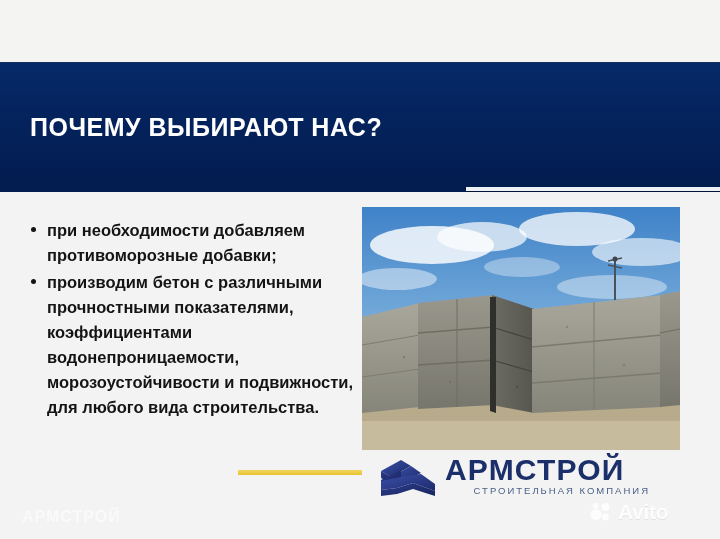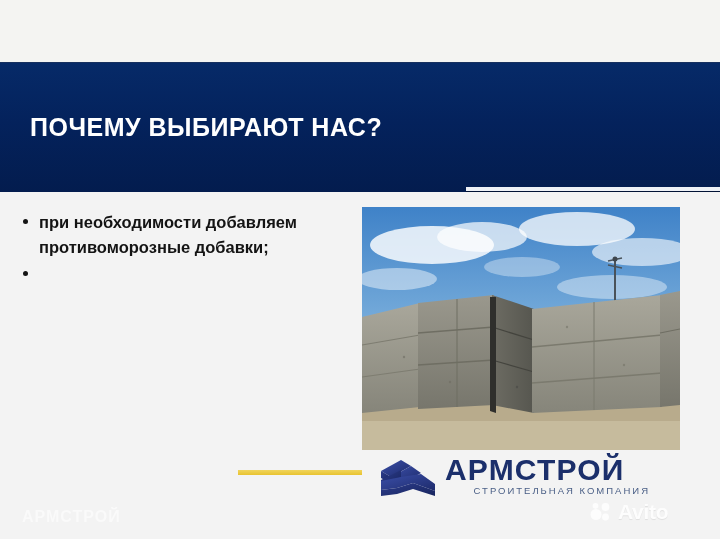--- a/index.html
+++ b/index.html
@@ -63,21 +63,21 @@
     width: 720px; height: 347px;
     background: #f3f3f3;
   }
 
   
   .bullet-list {
     position: absolute;
     left: 18px;
     top: 18px;
     width: 340px;
-    margin: 0;
+    margin: 8px;
     padding: 0;
     list-style: none;
   }
   .bullet-item {
     position: relative;
     padding-left: 21px;
     margin-bottom: 2px;
     font-size: 16.5px;
     line-height: 25px;
     font-weight: bold;
@@ -202,20 +202,21 @@
 
   <div class="body-area">
 
     <ul class="bullet-list">
       <li class="bullet-item">
         <span class="bullet-dot"></span>
         <span>при необходимости добавляем противоморозные добавки;</span>
       </li>
       <li class="bullet-item">
         <span class="bullet-dot"></span>
+        <span>производим бетон с различными прочностными показателями, коэффициентами водонепроницаемости, морозоустойчивости и подвижности, для любого вида строительства.</span>
       </li>
     </ul>
 
     <div class="photo">
       <svg width="318" height="243" viewBox="0 0 318 243">
         <defs>
           <linearGradient id="skyGrad" x1="0" y1="0" x2="0" y2="1">
             <stop offset="0%" stop-color="#3f82c8"></stop>
             <stop offset="55%" stop-color="#7fb2dd"></stop>
             <stop offset="100%" stop-color="#c3d6e4"></stop>

